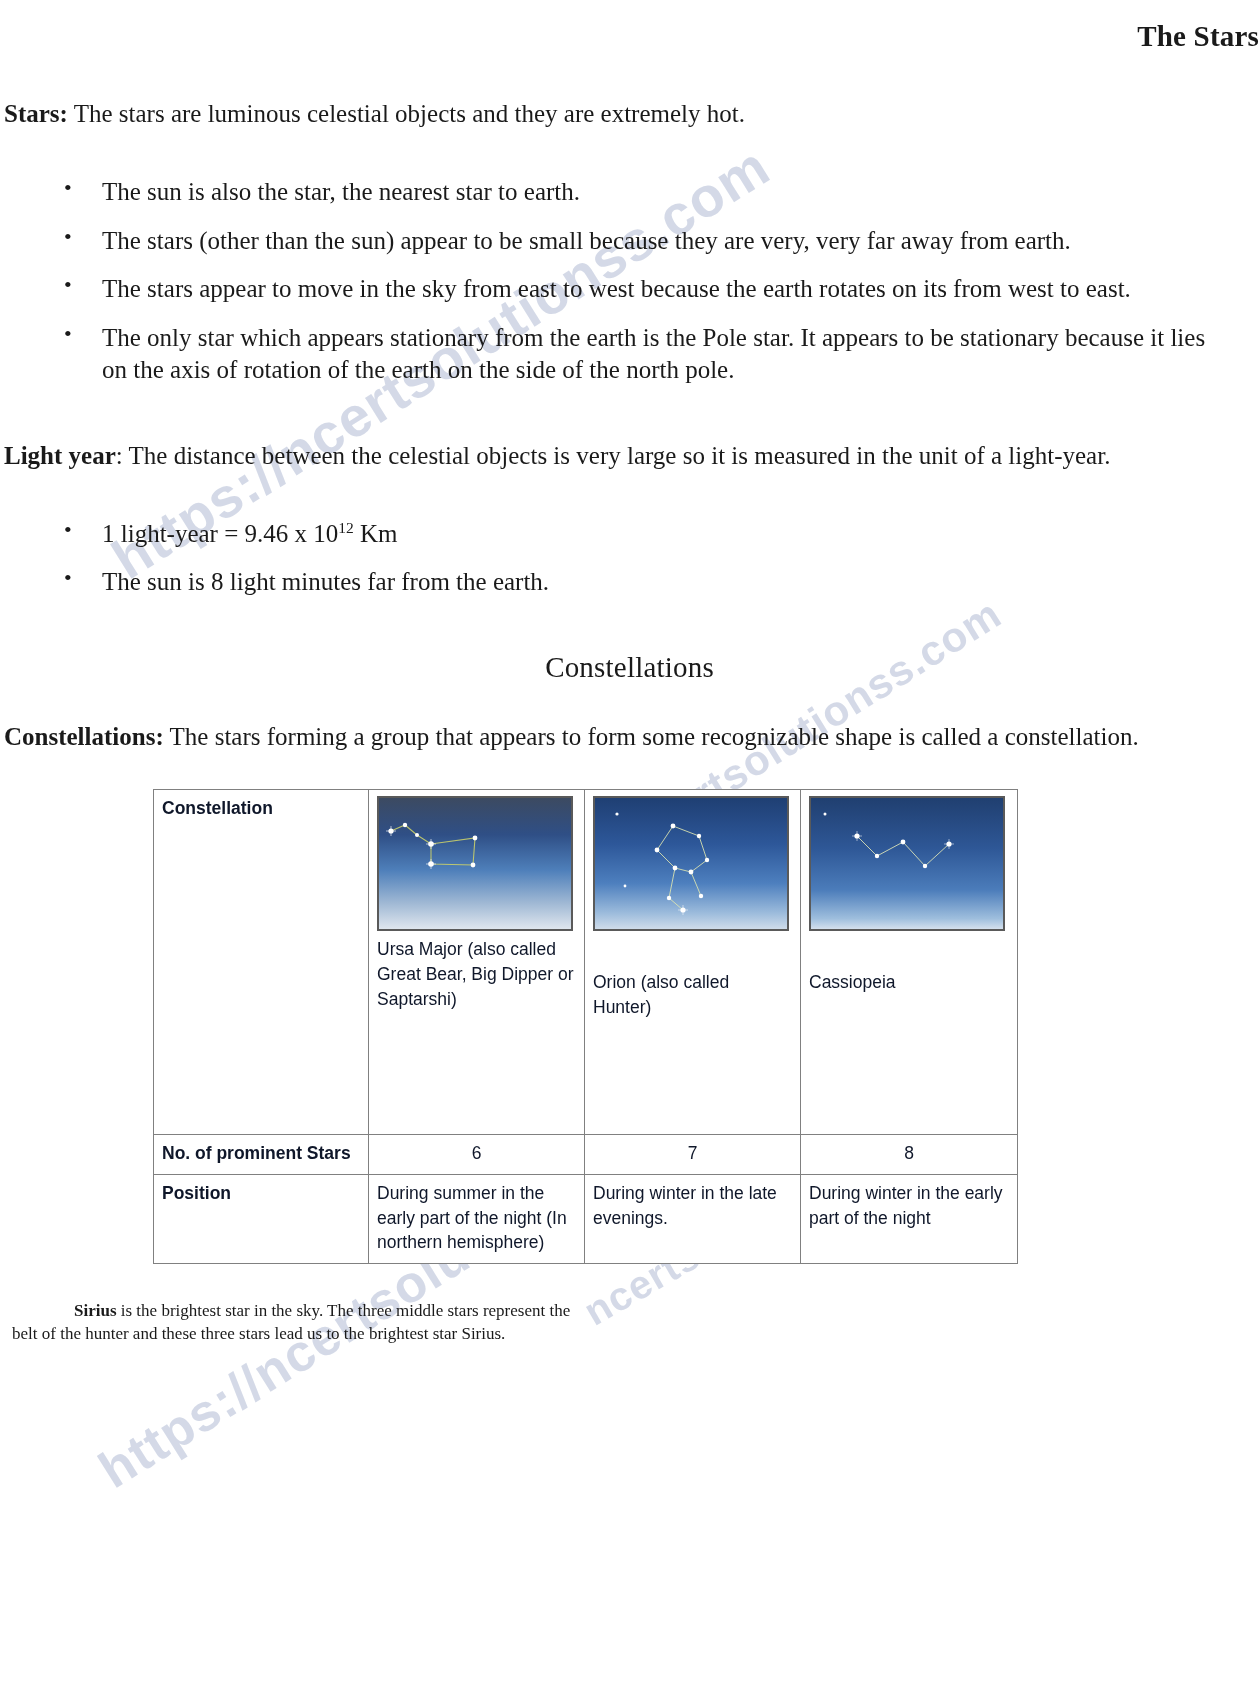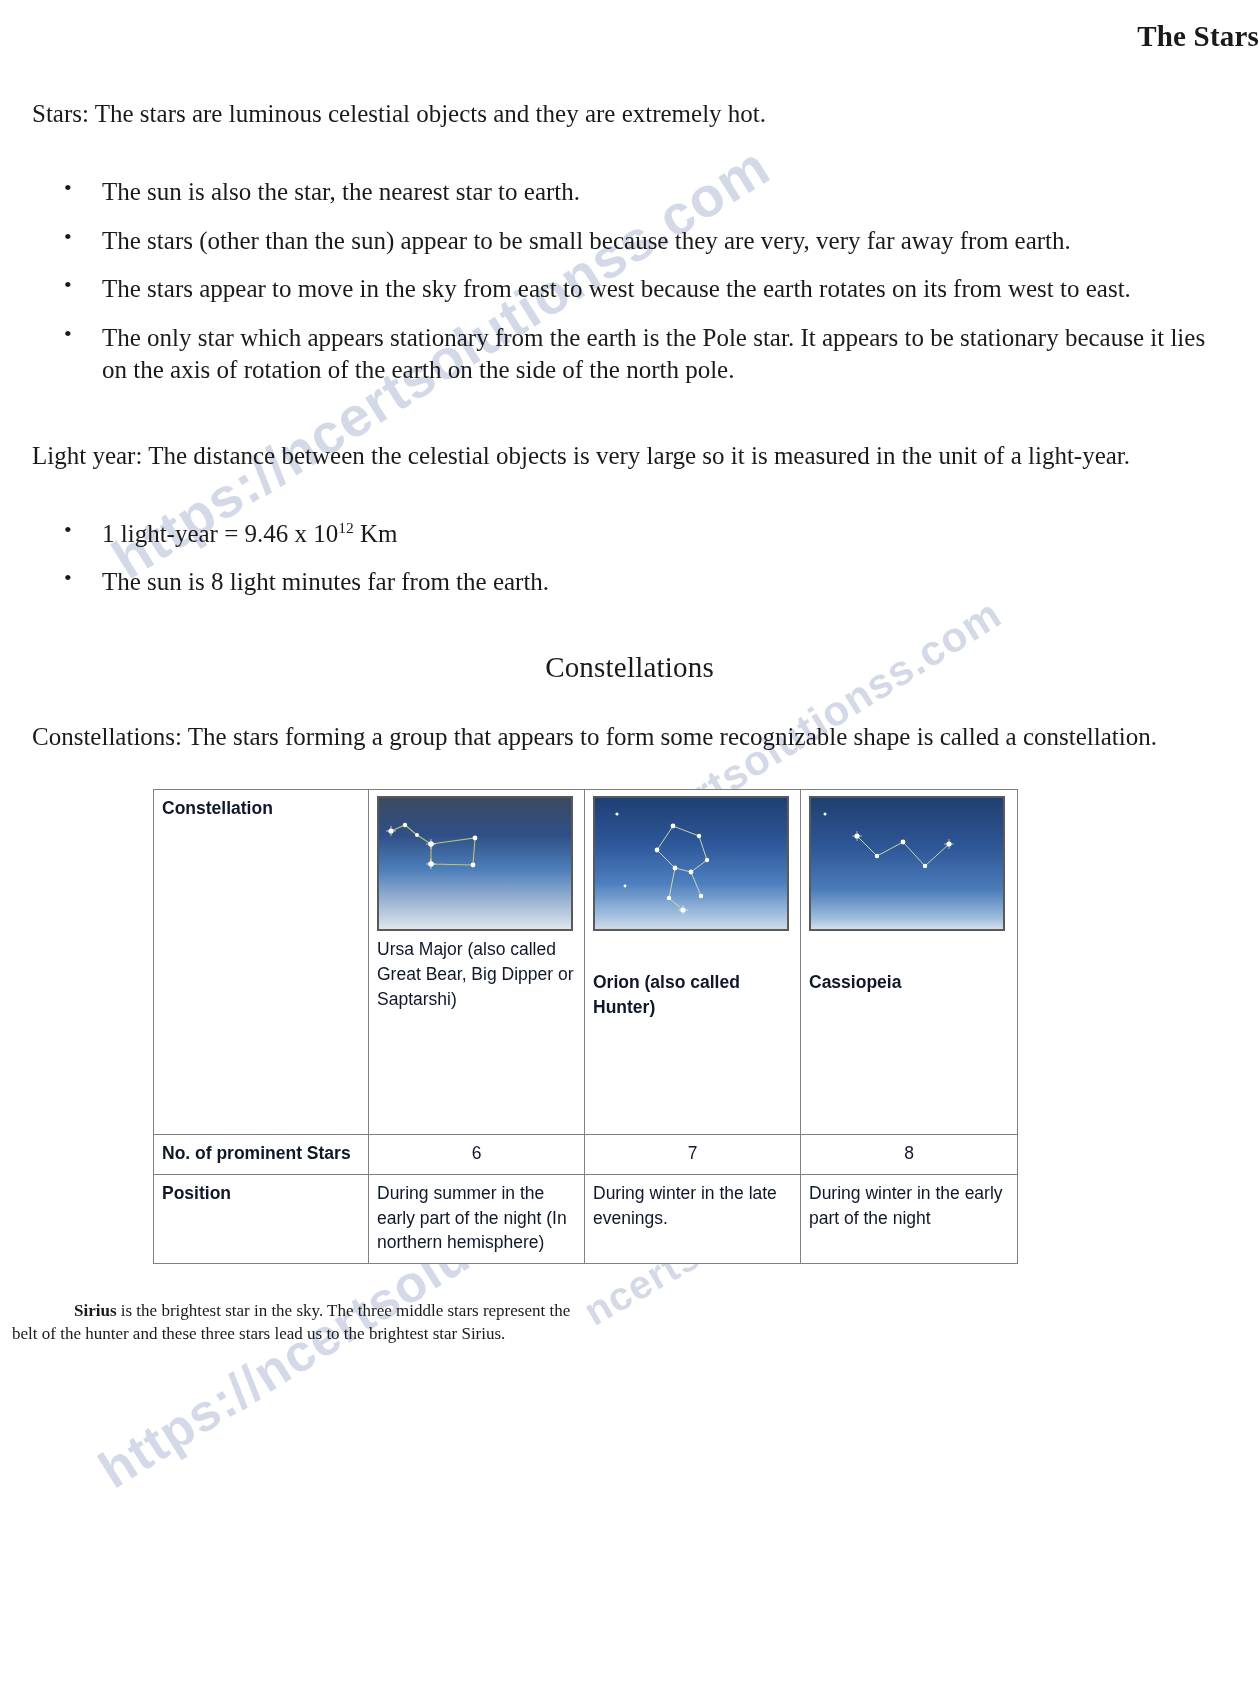--- a/index.html
+++ b/index.html
@@ -61,21 +61,21 @@
   }
 
   .para {
     font-size: 25px;
     line-height: 1.32;
     margin: 0;
     padding: 0 8px 0 4px;
     position: relative;
     z-index: 8;
   }
-  .para b { font-weight: normal; margin-left: 28px; }
+  .para b { font-weight: bold; }
 
   ul.bullets {
     margin: 0;
     padding: 0 30px 0 86px;
     list-style: none;
     position: relative;
     z-index: 8;
   }
   ul.bullets li {
     font-size: 25px;
@@ -159,21 +159,20 @@
     background: linear-gradient(to bottom, #203f70 0%, #2e5796 38%, #4b7cba 70%, #9ebedd 92%, #d4e0ed 100%);
   }
   .img-holder svg { position: absolute; inset: 0; }
   .cap-text { display: block; }
 
   .caption-box {
     position: absolute;
     left: 8px;
     right: 20px;
     bottom: 8px;
-    font-weight: bold;
   }
   .caption-box.top {
     bottom: auto;
     top: 180px;
   }
 
   .bottom-note {
     font-size: 17px;
     line-height: 1.32;
     padding: 0 8px 0 12px;

